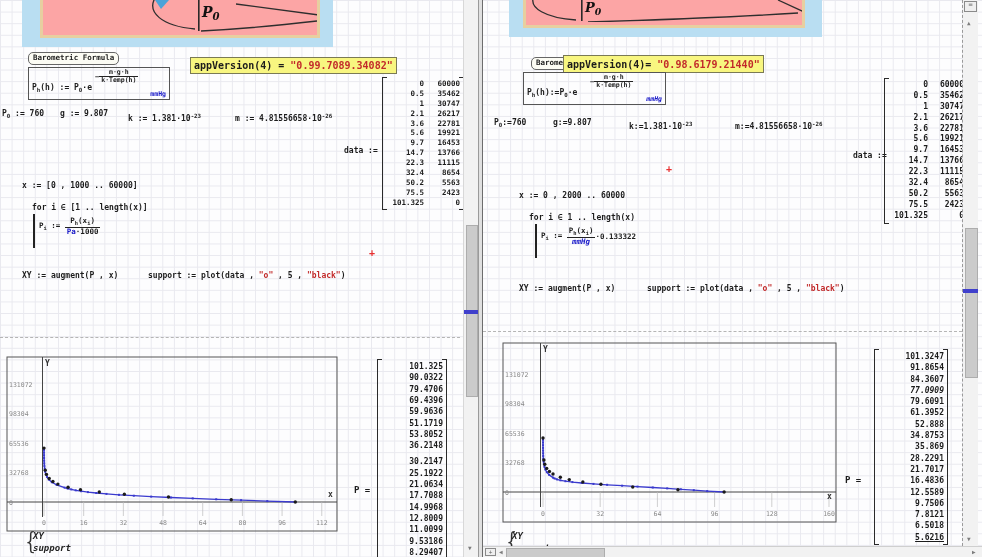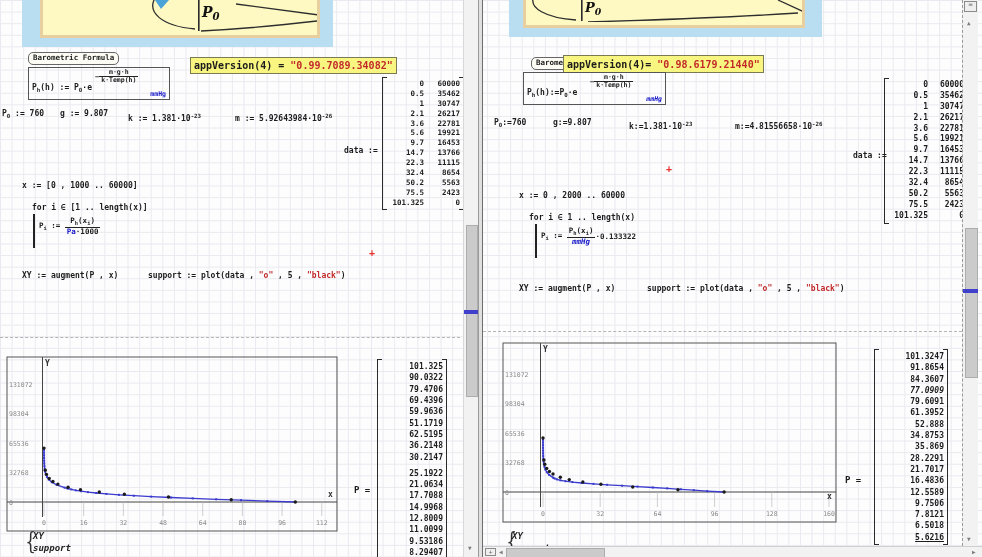--- a/index.html
+++ b/index.html
@@ -37,21 +37,21 @@
   .sb-track{background:#f2f2f2;}
   .sb-thumb{background:#cbcbcb;border:1px solid #adadad;}
   .sb-mark{background:#4040cc;}
   .sb-arrow{color:#7c7c7c;font-size:6px;line-height:6px;}
   .legend-brace{font-family:"DejaVu Serif",serif;font-weight:normal;color:#333;
     font-size:24px;transform:scaleX(0.7);}
   .legend-label{font-style:italic;font-weight:bold;color:#222;}
   .chart-svg{position:absolute;left:0;top:0;pointer-events:none;}
   .p0label{font-family:"DejaVu Serif",serif;font-style:italic;font-weight:bold;color:#111;}
   .imgblue{background:#b9def2;}
-  .imggray{background:#fef9c3;border-left:3px solid #e7cfa0;border-right:3px solid #e7cfa0;
+  .imggray{background:#fca5a5;border-left:3px solid #e7cfa0;border-right:3px solid #e7cfa0;
     border-bottom:3px solid #e7cfa0;box-sizing:border-box;}
   .gripbox{border:1px solid #8a8a8a;background:#efefef;box-sizing:border-box;
     color:#666;font-size:7px;line-height:7px;text-align:center;}
 </style>
 </head>
 <body class="grid">
 
 <div class="pane" style="left:0;width:463px;">
 
   <div class="a imgblue" style="left:22px;top:0;width:311px;height:47px;"></div>
@@ -77,21 +77,21 @@
     <span class="a mono" style="left:66px;top:1px;display:flex;align-items:center;">
       <span class="fs7">−</span>
       <span class="frac fs6"><span class="num">m·g·h</span><span class="den">k·Temp(h)</span></span>
     </span>
     <span class="a mono fs6 unit" style="right:3px;bottom:1px;">mmHg</span>
   </div>
 
   <span class="a mono fs8" style="left:2px;top:109px;"><span>P</span><sub>0</sub><span> := 760</span></span>
   <span class="a mono fs8" style="left:60px;top:109px;">g := 9.807</span>
   <span class="a mono fs8" style="left:128px;top:112px;"><span>k := 1.381·10</span><sup>-23</sup></span>
-  <span class="a mono fs8" style="left:235px;top:112px;"><span>m := 5.92643984·10</span><sup>-26</sup></span>
+  <span class="a mono fs8" style="left:235px;top:112px;"><span>m := 4.81556658·10</span><sup>-26</sup></span>
 
   <span class="a mono fs8" style="left:344px;top:146px;">data :=</span>
   <div id="m-data-left" class="matrix mt mb" style="left: 382px; top: 77px; font-size: 7.5px;">
       <div class="mrow" style="height: 9.9px; line-height: 9.9px;">
         <span class="cell" style="width: 38px;">0</span>
         <span class="cell" style="width: 36px;">60000</span>
       </div>
       <div class="mrow" style="height: 9.9px; line-height: 9.9px;">
         <span class="cell" style="width: 38px;">0.5</span>
         <span class="cell" style="width: 36px;">35462</span>
@@ -251,26 +251,26 @@
       <div class="mrow" style="height: 11.35px; line-height: 11.35px;">
         <span class="cell" style="width: 62px;">69.4396</span>
       </div>
       <div class="mrow" style="height: 11.35px; line-height: 11.35px;">
         <span class="cell" style="width: 62px;">59.9636</span>
       </div>
       <div class="mrow" style="height: 11.35px; line-height: 11.35px;">
         <span class="cell" style="width: 62px;">51.1719</span>
       </div>
       <div class="mrow" style="height: 11.35px; line-height: 11.35px;">
-        <span class="cell" style="width: 62px;">62.5195</span>
+        <span class="cell" style="width: 62px;">53.8052</span>
       </div>
       <div class="mrow" style="height: 11.35px; line-height: 11.35px;">
         <span class="cell" style="width: 62px;">36.2148</span>
       </div>
-      <div class="mrow" style="height: 16px; line-height: 11.35px;">
+      <div class="mrow" style="height: 16px; line-height: 11.35px; align-items: flex-end;">
         <span class="cell" style="width: 62px;">30.2147</span>
       </div>
       <div class="mrow" style="height: 11.35px; line-height: 11.35px;">
         <span class="cell" style="width: 62px;">25.1922</span>
       </div>
       <div class="mrow" style="height: 11.35px; line-height: 11.35px;">
         <span class="cell" style="width: 62px;">21.0634</span>
       </div>
       <div class="mrow" style="height: 11.35px; line-height: 11.35px;">
         <span class="cell" style="width: 62px;">17.7088</span>

